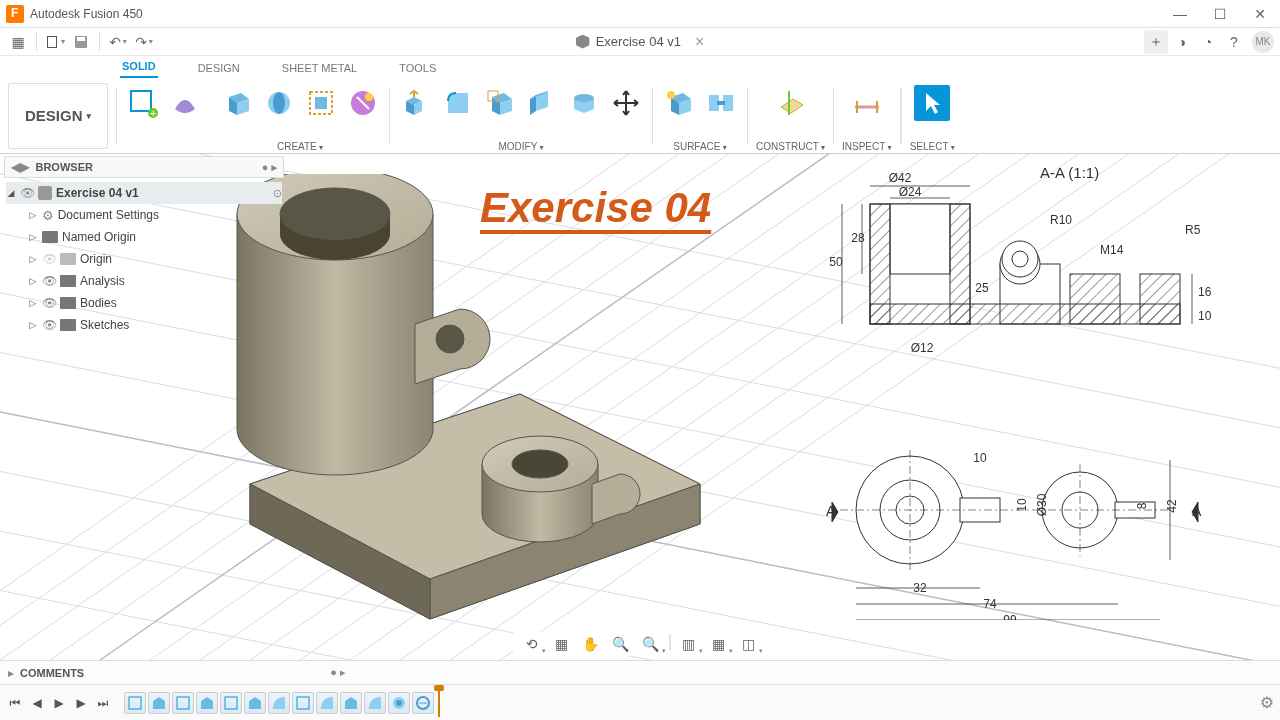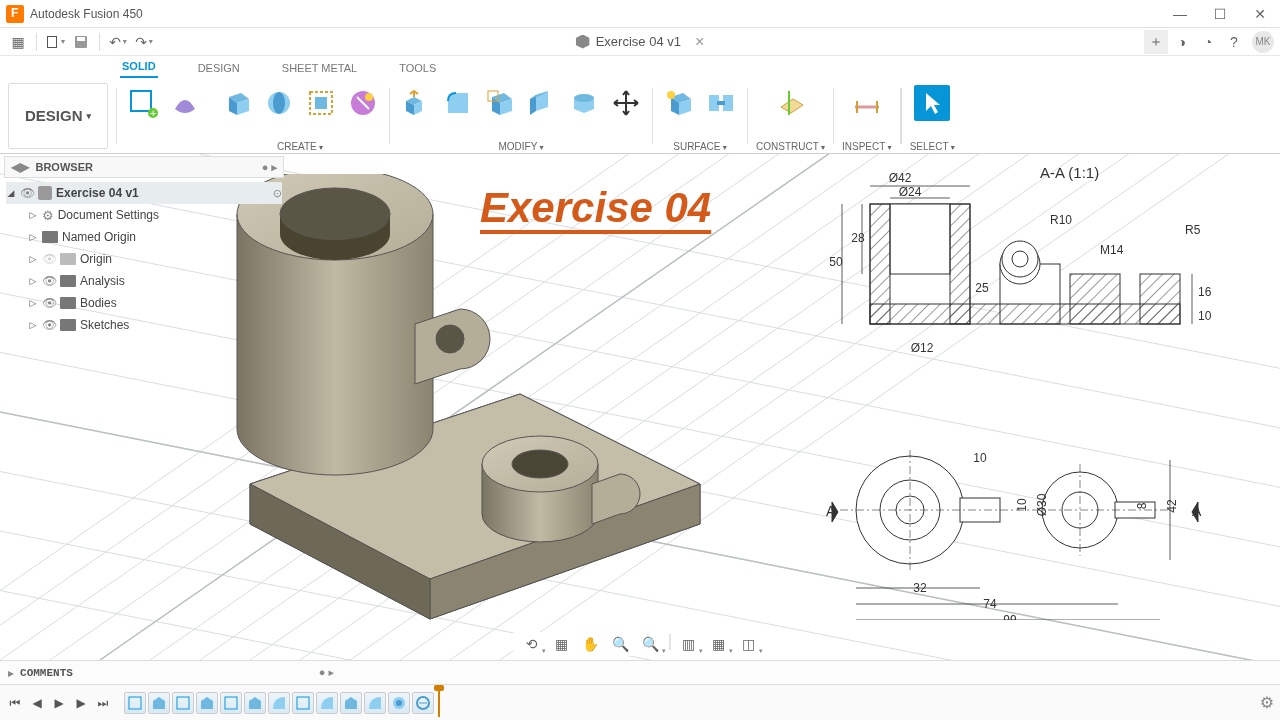--- a/index.html
+++ b/index.html
@@ -63,21 +63,21 @@
   .drawing { position: absolute; right: 0; top: 6px; width: 470px; height: 460px; }
   
   .model { position: absolute; left: 200px; top: 20px; width: 560px; height: 470px; }
   
   .navbar { position: absolute; bottom: 4px; left: 50%; transform: translateX(-50%); display: flex; gap: 6px; background: #fff; padding: 2px 6px;}
   .navbar .nbtn { width: 24px; height: 20px; display: flex; align-items: center; justify-content: center; color: #666; font-size: 14px; position: relative;}
   .navbar .nbtn.caret::after { content: "▾"; font-size: 7px; position: absolute; right: -2px; bottom: -1px; color: #888;}
   .navbar .sep { width: 1px; height: 16px; background: #ccc; }
   
   .comments-bar { height: 24px; border-top: 1px solid #ddd; display: flex; align-items: center; padding: 0 8px; font-size: 11px; background: #fcfcfc; gap: 6px; }
-  .comments-bar .txt { font-weight: 600; color: #555; font-family: Liberation Mono, monospace; }
+  .comments-bar .txt { font-weight: 600; color: #555; }
   .comments-bar .dot { margin-left: 240px; color: #888;}
   
   .timeline { height: 36px; border-top: 1px solid #ddd; display: flex; align-items: center; padding: 0 6px; background: #fafafa; gap: 4px; }
   .tbtn { width: 18px; height: 18px; display: flex; align-items: center; justify-content: center; color: #555; font-size: 12px;}
   .timeline-items { display: flex; gap: 2px; margin-left: 8px; align-items: center;}
   .titem { width: 22px; height: 22px; border: 1px solid #ccc; border-radius: 2px; background: linear-gradient(#eef5fb,#d9e9f5); display: flex; align-items: center; justify-content: center;}
   .titem svg { width: 16px; height: 16px; }
   .timeline-marker { width: 2px; height: 28px; background: #d47e00; margin-left: 2px; position: relative;}
   .timeline-marker::before { content:""; position:absolute; top:-4px; left:-4px; width:10px; height:6px; background:#d47e00; border-radius:2px;}
   .timeline .gear-right { margin-left: auto; font-size: 16px; color: #888; }

